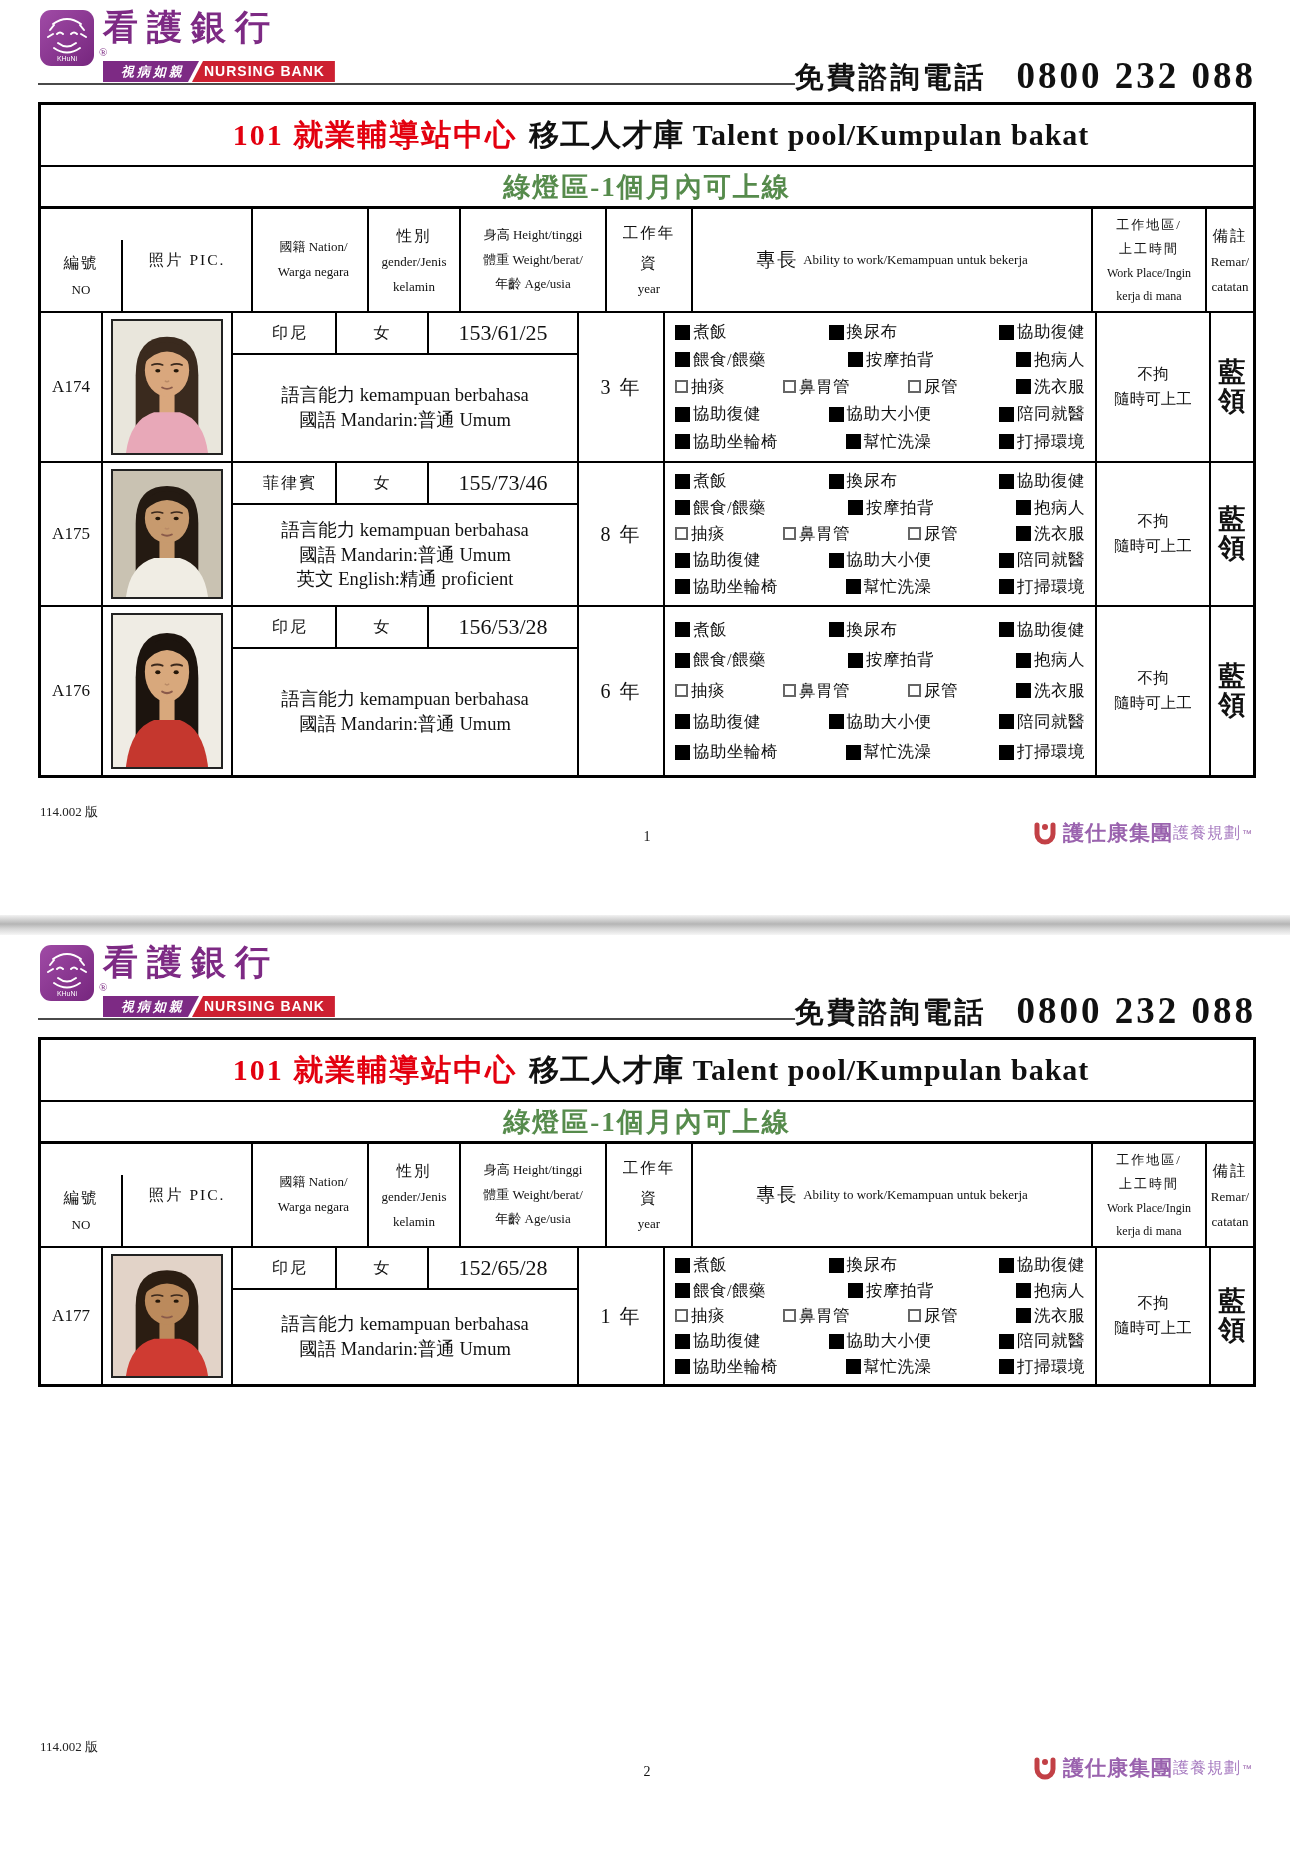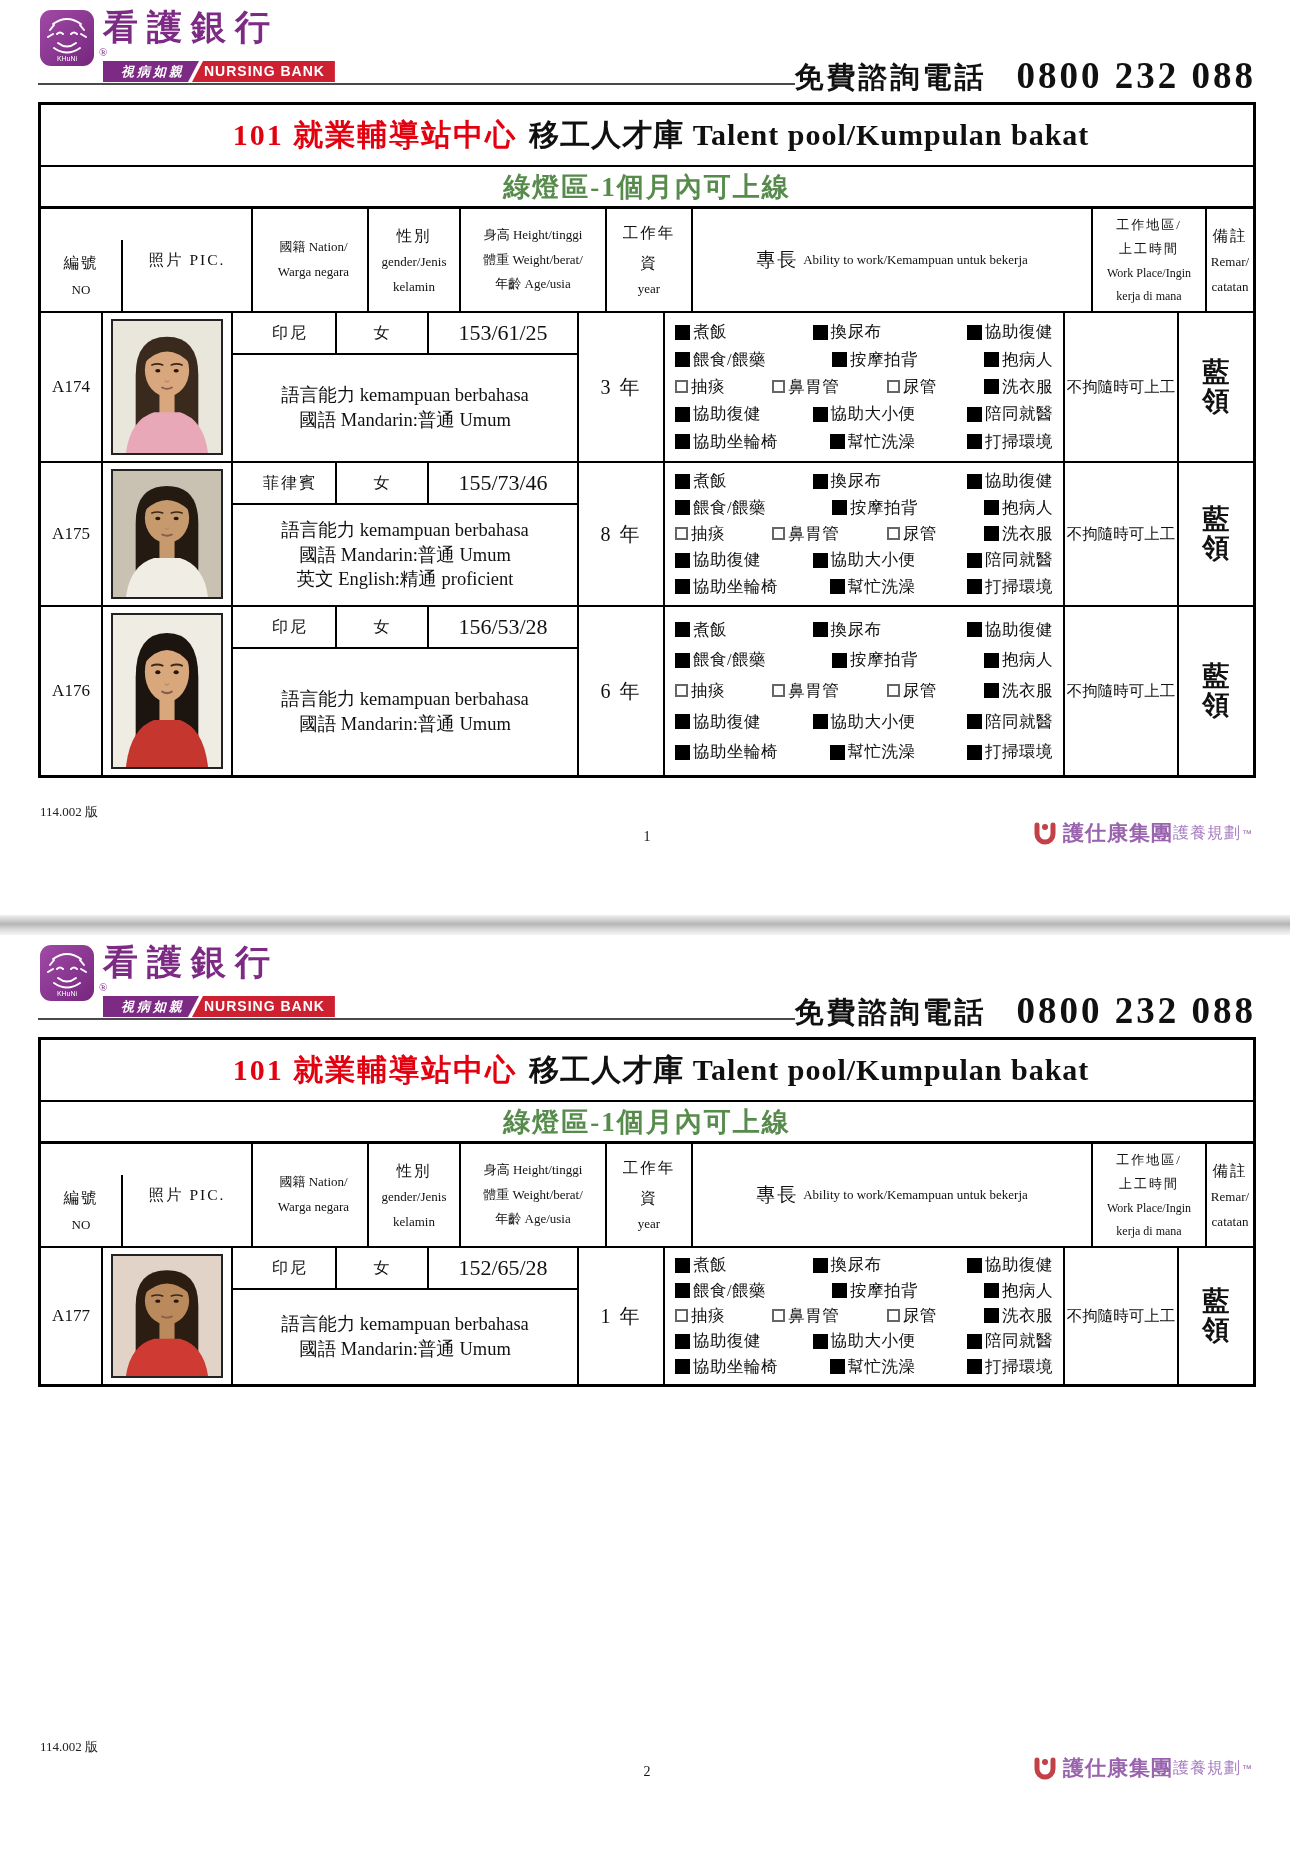--- a/index.html
+++ b/index.html
@@ -64,26 +64,26 @@
   .photo { width:112px; height:100%; border:2px solid #222; background:#ddd; }
   .photo svg { display:block; width:100%; height:100%; }
   .c-mid { width:346px; display:flex; flex-direction:column; border-right:2px solid #000; }
   .mid-top { display:flex; height:42px; border-bottom:2px solid #000; flex:0 0 auto; }
   .m-nation { width:104px; display:flex; align-items:center; justify-content:center; font-size:16px; letter-spacing:2px;padding-left:12px; }
   .m-gender { width:92px; display:flex; align-items:center; justify-content:center; font-size:16px; letter-spacing:1px; }
   .m-hwa { flex:1; display:flex; align-items:center; justify-content:center; font-size:22px; border-right:none; }
   .mid-lang { flex:1; display:flex; flex-direction:column; align-items:center; justify-content:center;
     font-size:18.5px; line-height:1.35; text-align:center; }
   .c-years { width:86px; display:flex; align-items:center; justify-content:center; font-size:20px; letter-spacing:2px; }
-  .c-abil { width:400px; display:flex; flex-direction:column; justify-content:space-evenly; padding:3px 10px; }
+  .c-abil { width:432px; display:flex; flex-direction:column; justify-content:space-evenly; padding:3px 10px; }
   .ab-line { display:flex; justify-content:space-between; align-items:center; }
   .ab-item { display:flex; align-items:center; white-space:nowrap; font-size:16.5px; letter-spacing:0.5px; }
   .cb { width:15px; height:15px; background:#000; display:inline-block; margin-right:3px; flex:0 0 auto; }
   .cb.un { background:#fff; border:2px solid #666; width:13px; height:13px; }
-  .c-work { width:114px; display:flex; align-items:center; justify-content:center;
+  .c-work { width:114px; display:flex; flex-direction:column; align-items:center; justify-content:center;
     font-size:15.5px; line-height:1.6; text-align:center; }
   .c-remark { flex:1; border-right:none; display:flex; flex-direction:column; align-items:center; justify-content:center;
     font-weight:bold; font-size:27px; line-height:1.08; }
 
   
   .footer { position:absolute; left:38px; right:34px; bottom:50px; height:62px; }
   .ver { position:absolute; left:2px; top:0; font-size:13px; color:#222; }
   .pagenum { position:absolute; left:50%; transform:translateX(-50%); top:26px; font-size:14px; }
   .flogo { position:absolute; right:4px; top:16px; display:flex; align-items:center; }
   .flogo svg { width:26px; height:26px; margin-right:5px; }

